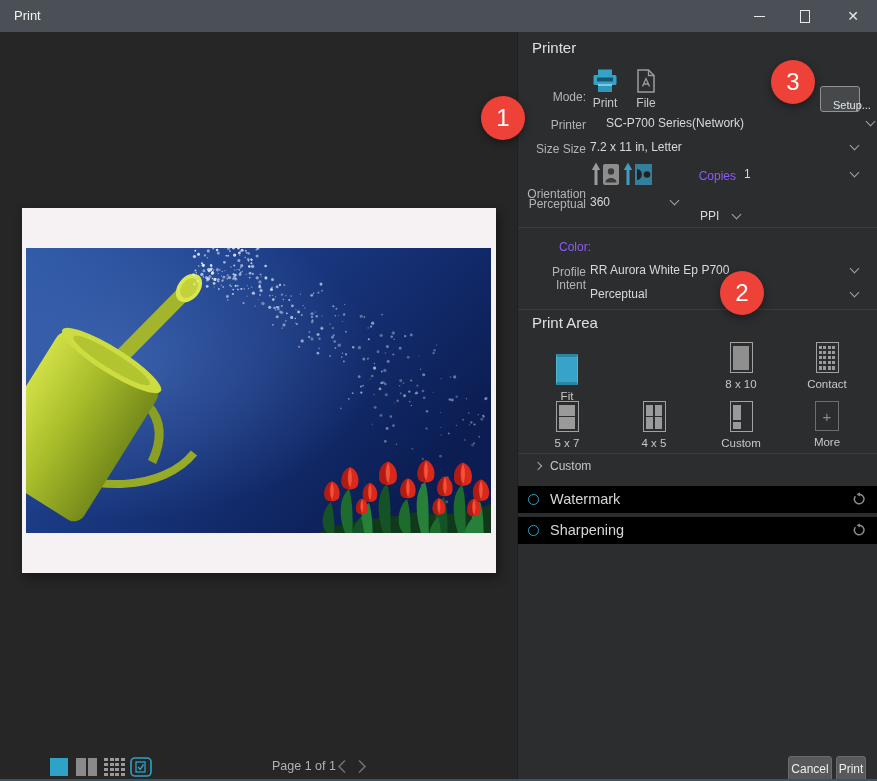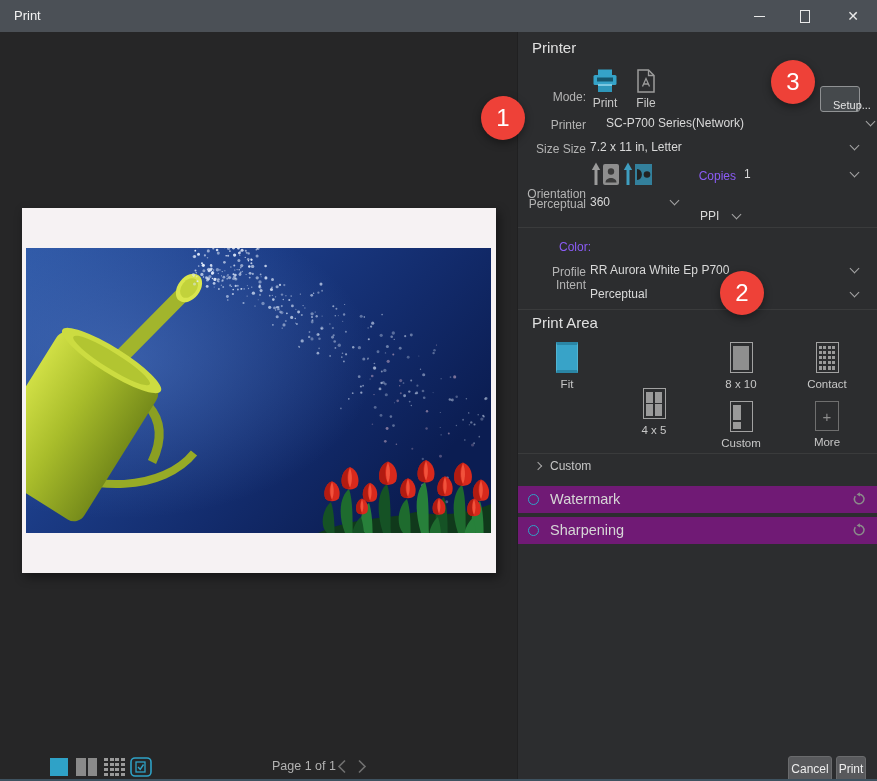--- a/index.html
+++ b/index.html
@@ -48,21 +48,21 @@
 .customic{position:relative}
 .customic .c1{position:absolute;left:2.5px;top:2.5px;width:8px;height:15px;background:#9a9a9a;display:block}
 .customic .c2{position:absolute;left:2.5px;top:19.5px;width:8px;height:7px;background:#9a9a9a;display:block}
 .moreic{width:24px;height:30px;border:1px solid #6f6f6f;color:#8d8d8d;font-size:15px;display:flex;align-items:center;justify-content:center}
 .pa-lbl{font-size:11.5px;color:#c7c7c7;white-space:nowrap}
 .expander{position:absolute;display:flex;align-items:center;gap:9px}
 .chev-r{width:6px;height:6px;border-right:1.5px solid #a8a8a8;border-bottom:1.5px solid #a8a8a8;transform:rotate(-45deg)}
 .explbl{font-size:12px;color:#c5c5c5}
 
 
-.togglebar{position:absolute;left:518px;width:359px;height:27px;background:#701a75}
+.togglebar{position:absolute;left:518px;width:359px;height:27px;background:#000000}
 .togglecirc{position:absolute;left:10px;top:8px;width:11px;height:11px;border:1.5px solid #2fa2c7;border-radius:50%}
 .togglelbl{position:absolute;left:32px;top:5px;font-size:14.5px;color:#d6d6d6}
 .undo{position:absolute;right:11px;top:6px}
 
 
 .viewbtn{position:absolute;top:758px}
 #v1{left:50px;width:18px;height:18px;background:#2fa2c7}
 #v2{left:76px;display:flex;gap:2px}
 #v2 i{width:9.5px;height:18px;background:#8a8a8a;display:block}
 #v3{left:104px;width:21px;height:18px}
@@ -652,21 +652,21 @@
   <div class="rlabel" style="top:278px">Intent</div>
   <div class="select" style="left:590px;top:287px;width:276px">
     <span class="selval">Perceptual</span>
     <span class="chev"></span>
   </div>
 
   <div class="hsep" style="top:309px"></div>
 
   <div class="sect-title" style="left:532px;top:314px">Print Area</div>
 
-  <div class="pa-opt" style="left:537px;top:342px">
+  <div class="pa-opt" style="left:537px;top:354px">
     <div class="pa-icon fitic"></div>
     <div class="pa-lbl">Fit</div>
   </div>
   <div class="pa-opt" style="left:711px;top:342px">
     <div class="pa-icon framed">
         <div class="inner"></div>
       </div>
     <div class="pa-lbl">8 x 10</div>
   </div>
   <div class="pa-opt" style="left:797px;top:342px">
@@ -687,21 +687,28 @@
         <i></i>
         <i></i>
         <i></i>
         <i></i>
         <i></i>
         <i></i>
         <i></i>
       </div>
     <div class="pa-lbl">Contact</div>
   </div>
-  <div class="pa-opt" style="left:624px;top:388px">
+  <div class="pa-opt" style="left:537px;top:401px">
+    <div class="pa-icon framed grid g1x2">
+        <i></i>
+        <i></i>
+      </div>
+    <div class="pa-lbl">5 x 7</div>
+  </div>
+  <div class="pa-opt" style="left:624px;top:401px">
     <div class="pa-icon framed grid g2x2">
         <i></i>
         <i></i>
         <i></i>
         <i></i>
       </div>
     <div class="pa-lbl">4 x 5</div>
   </div>
   <div class="pa-opt" style="left:711px;top:401px">
     <div class="pa-icon framed customic">

